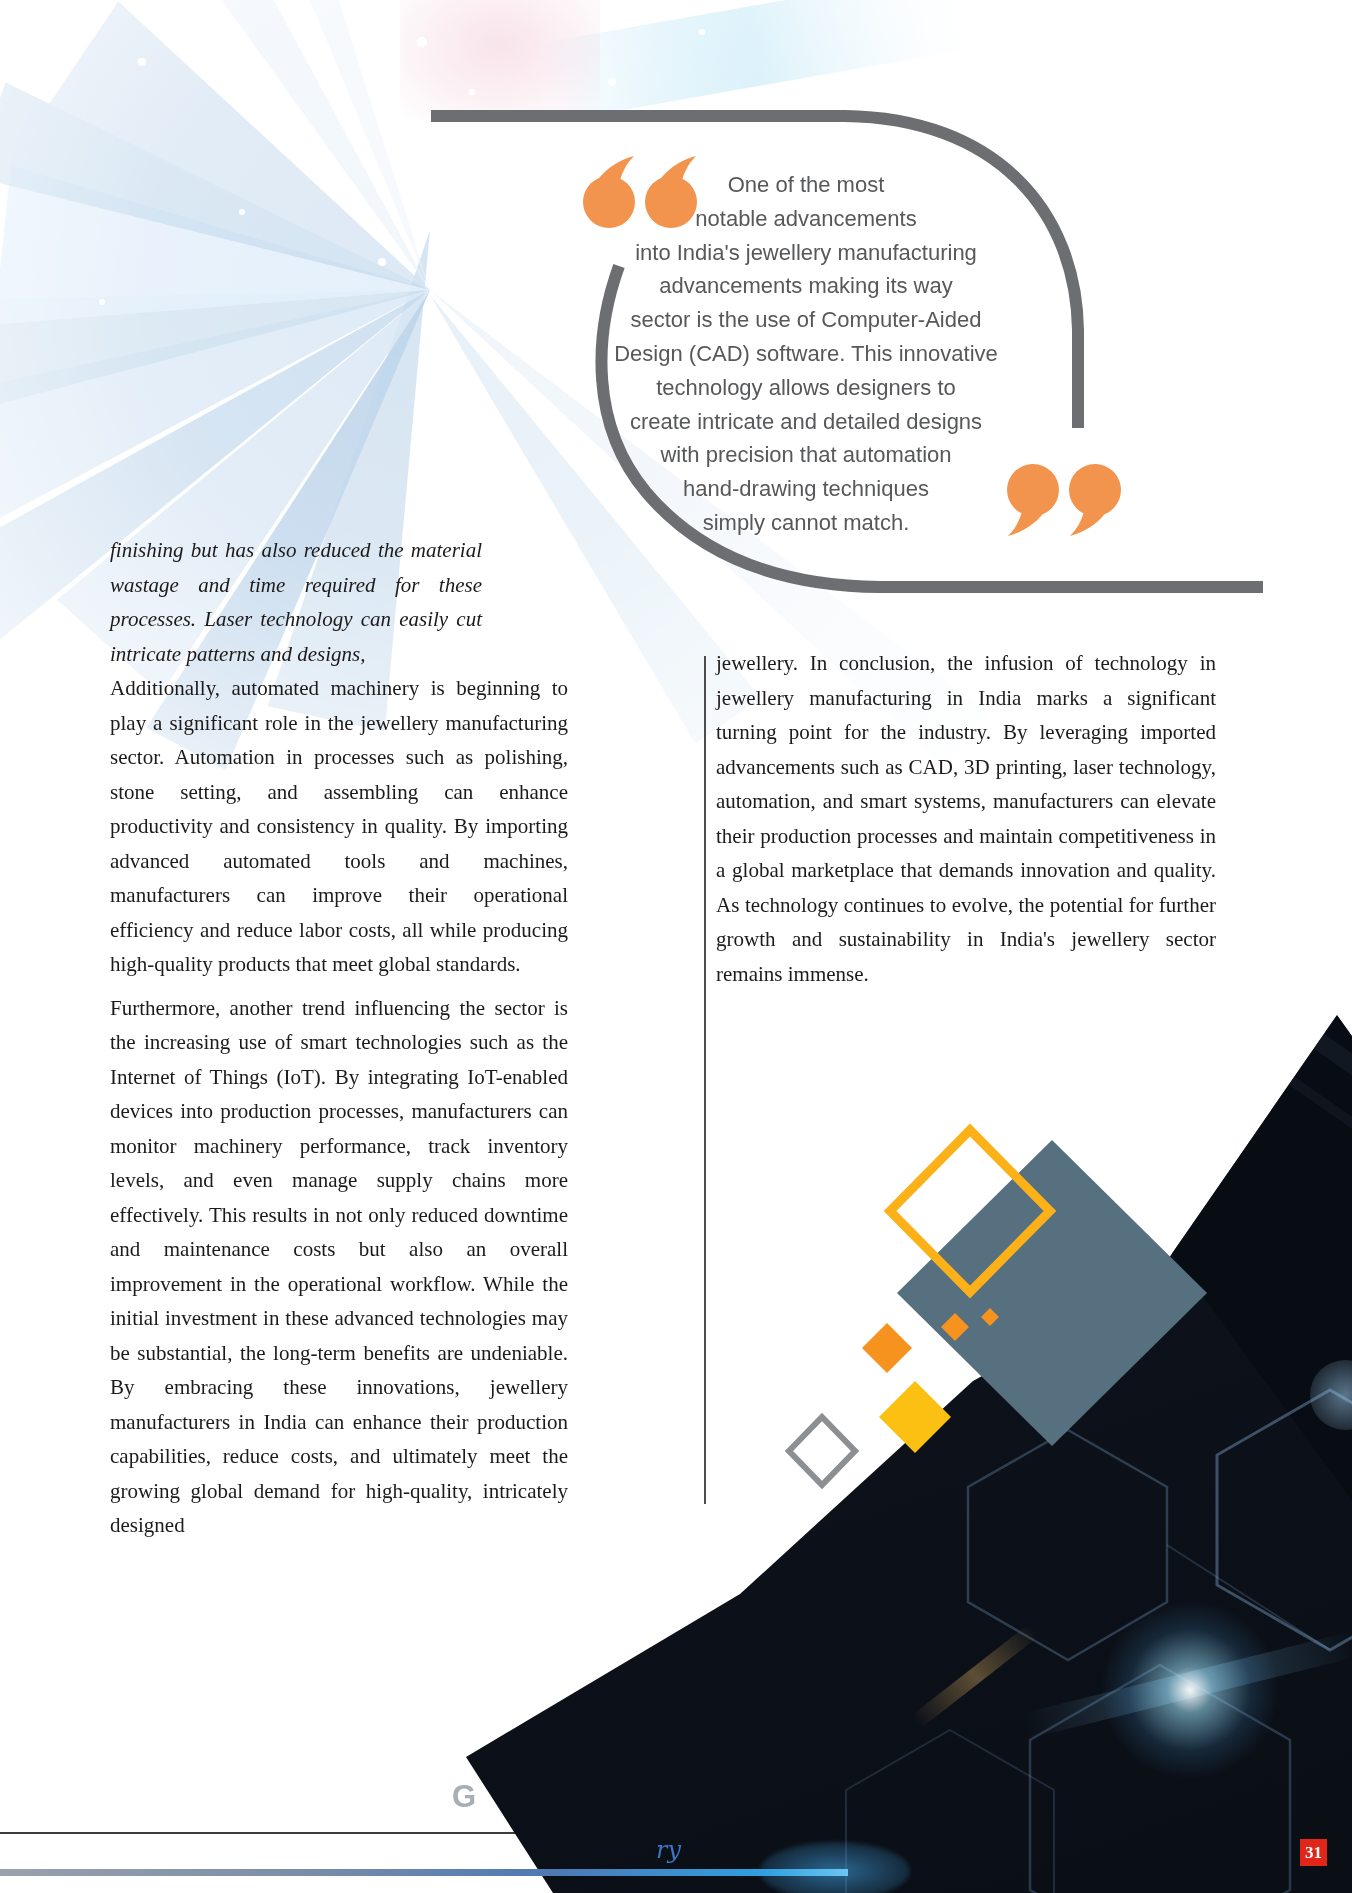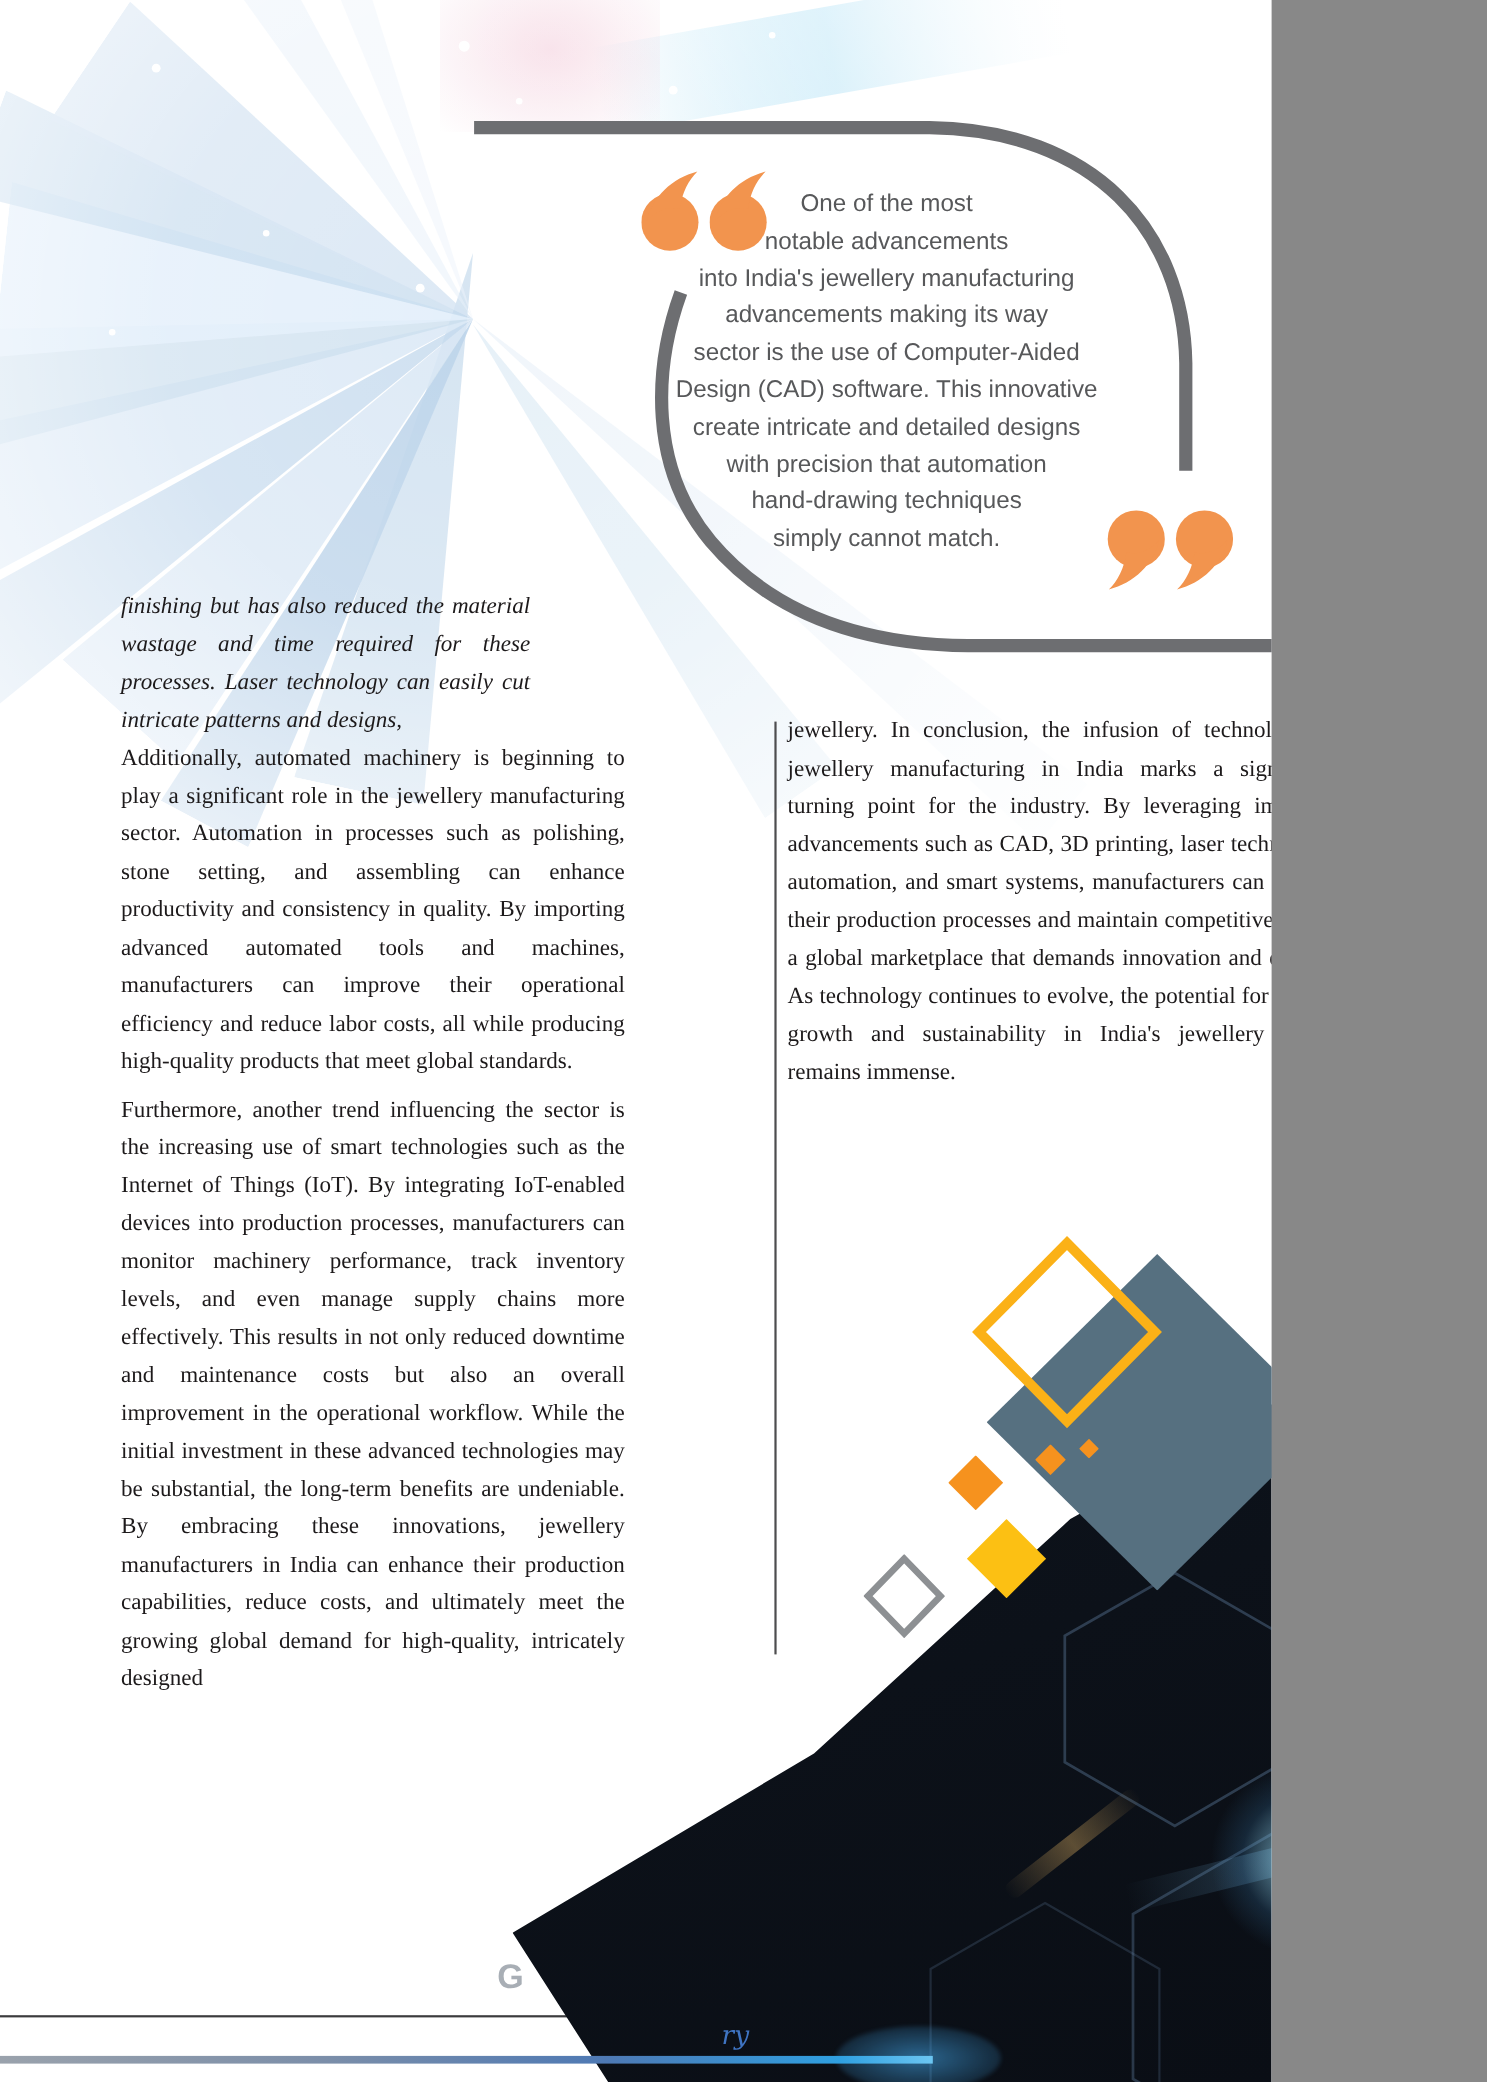--- a/index.html
+++ b/index.html
@@ -1,17 +1,17 @@
 <!DOCTYPE html>
 <html><head>
 <meta charset="utf-8">
 <style>
   html,body{margin:0;padding:0;}
   body{font-family:"Liberation Serif", serif; background:#888;}
-  #page{position:relative;width:1156px;height:1893px;background:#ffffff;overflow:hidden;}
+  #page{position:relative;width:1352px;height:1893px;background:#ffffff;overflow:hidden;}
 
   
   .art{position:absolute;left:0;top:0;width:1010px;height:1120px;z-index:1;overflow:hidden;pointer-events:none;}
   .ray{position:absolute;clip-path:polygon(100% 50%,0 0,0 100%);transform-origin:100% 50%;}
   .art-veil{position:absolute;left:0;top:0;width:100%;height:100%;
     background:radial-gradient(circle at 430px 290px, rgba(255,255,255,0) 0%, rgba(255,255,255,0.15) 28%, rgba(255,255,255,0.75) 58%, #fff 78%);}
   .sparkles{position:absolute;left:0;top:0;width:4px;height:4px;border-radius:50%;background:#fff;
     box-shadow:140px 60px 0 2px #fff, 300px 120px 0 1px #fff, 420px 40px 0 3px #fff, 520px 150px 0 1px #fff,
       610px 80px 0 2px #fff, 700px 30px 0 1px #fff, 240px 210px 0 1px #fff, 380px 260px 0 2px #fff,
       520px 300px 0 1px #fff, 100px 300px 0 1px #fff, 470px 90px 0 1px #fff, 560px 220px 0 2px #fff;}
@@ -130,20 +130,21 @@
     </svg>
   </div>
 
   <div class="pull-quote">
       <div class="pq-line">One of the most</div>
       <div class="pq-line">notable advancements</div>
       <div class="pq-line">into India's jewellery manufacturing</div>
       <div class="pq-line">advancements making its way</div>
       <div class="pq-line">sector is the use of Computer-Aided</div>
       <div class="pq-line">Design (CAD) software. This innovative</div>
+      <div class="pq-line">technology allows designers to</div>
       <div class="pq-line">create intricate and detailed designs</div>
       <div class="pq-line">with precision that automation</div>
       <div class="pq-line">hand-drawing techniques</div>
       <div class="pq-line">simply cannot match.</div>
     </div>
 
   <div id="left-col" class="col">
       <p class="body-par narrow">finishing but has also reduced the material wastage and time required for these processes. Laser technology can easily cut intricate patterns and designs,</p>
       <p class="body-par">Additionally, automated machinery is beginning to play a significant role in the jewellery manufacturing sector. Automation in processes such as polishing, stone setting, and assembling can enhance productivity and consistency in quality. By importing advanced automated tools and machines, manufacturers can improve their operational efficiency and reduce labor costs, all while producing high-quality products that meet global standards.</p>
       <p class="body-par">Furthermore, another trend influencing the sector is the increasing use of smart technologies such as the Internet of Things (IoT). By integrating IoT-enabled devices into production processes, manufacturers can monitor machinery performance, track inventory levels, and even manage supply chains more effectively. This results in not only reduced downtime and maintenance costs but also an overall improvement in the operational workflow. While the initial investment in these advanced technologies may be substantial, the long-term benefits are undeniable. By embracing these innovations, jewellery manufacturers in India can enhance their production capabilities, reduce costs, and ultimately meet the growing global demand for high-quality, intricately designed</p>

